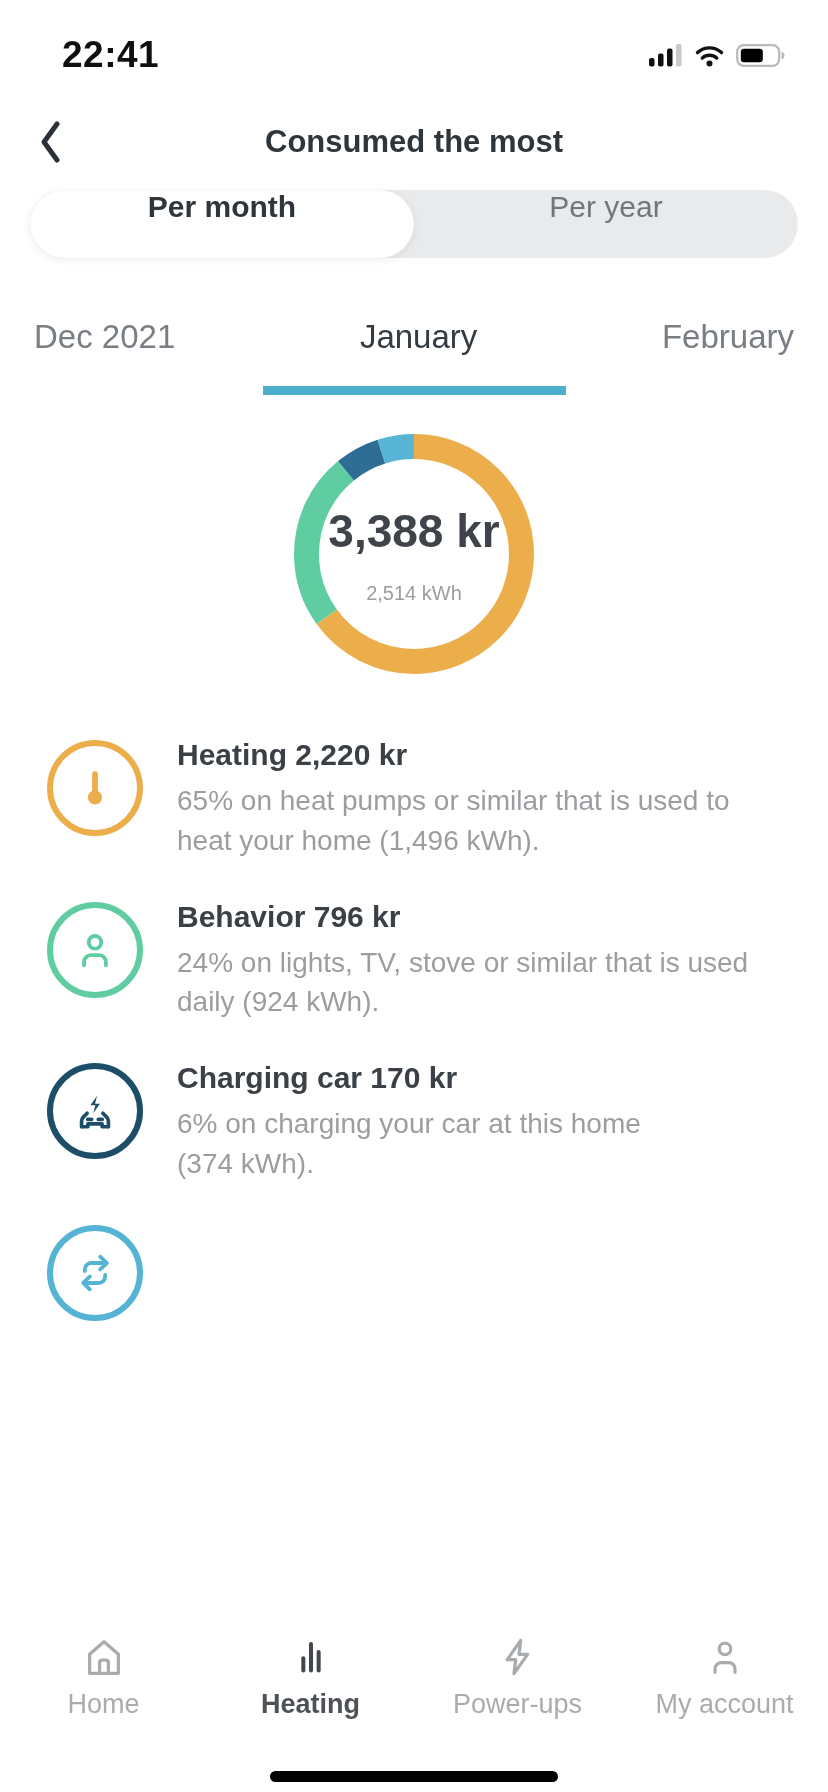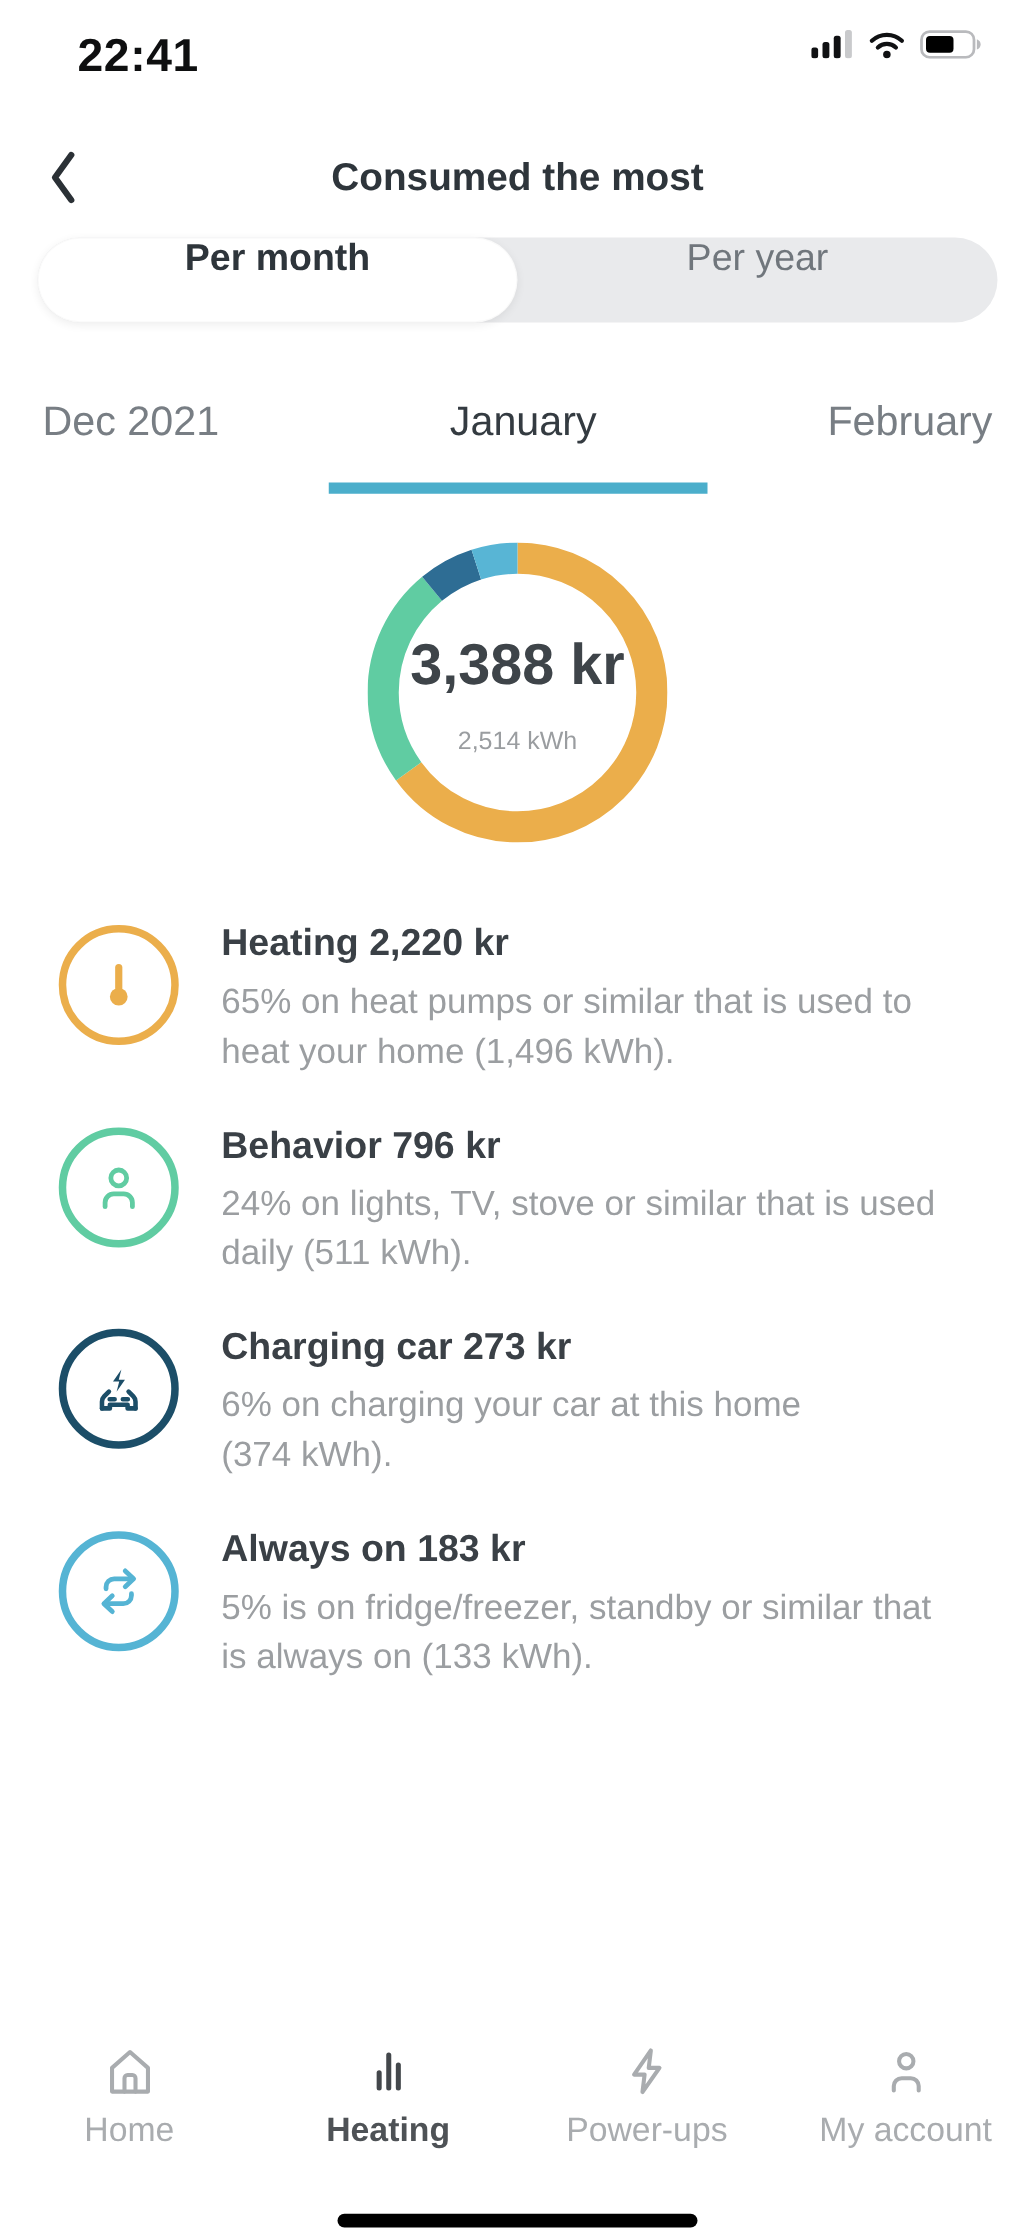--- a/index.html
+++ b/index.html
@@ -5,21 +5,21 @@
   * { margin:0; padding:0; box-sizing:border-box; }
   html,body { background:#fff; }
   body {
     width:828px; height:1792px; position:relative; overflow:hidden;
     font-family:"Liberation Sans", sans-serif; color:#363C42;
   }
   svg { display:block; }
 
   
   .status-bar { position:absolute; top:24px; left:0; right:0; height:62px;
-    display:flex; justify-content:space-between; align-items:flex-start; padding:0 43px 0 62px; }
+    display:flex; justify-content:space-between; align-items:center; padding:0 43px 0 62px; }
   .status-time { font-size:37px; font-weight:700; color:#0E0F10; letter-spacing:.5px; }
   .status-icons { display:flex; align-items:center; gap:11px; }
 
   
   .header { position:absolute; top:116px; left:0; right:0; height:52px; }
   .back-btn { position:absolute; left:24px; top:2px; width:52px; height:48px;
     display:flex; align-items:center; justify-content:center; background:none; border:none; cursor:pointer; }
   .page-title { text-align:center; line-height:52px; font-size:31px; font-weight:700; color:#2E353B; }
 
   
@@ -153,53 +153,49 @@
 
   <div class="item">
     <span class="icon-ring" style="color: rgb(96, 204, 162);">
       <svg width="46" height="46" viewBox="0 0 24 24" fill="none" stroke="currentColor" stroke-width="2" stroke-linecap="round">
         <circle cx="12" cy="8" r="3.3"></circle>
         <path d="M6.3 20v-1.7a3.6 3.6 0 0 1 3.6-3.6h4.2a3.6 3.6 0 0 1 3.6 3.6V20"></path>
       </svg>
     </span>
     <div class="item-text">
       <div class="item-title">Behavior 796 kr</div>
-      <div class="item-desc">24% on lights, TV, stove or similar that is used daily (511 kWh).</div>
+      <div class="item-desc">24% on lights, TV, stove or similar that is used daily (924 kWh).</div>
     </div>
   </div>
 
   <div class="item">
     <span class="icon-ring" style="color: rgb(28, 78, 104);">
       <svg width="46" height="46" viewBox="0 0 24 24" fill="none" stroke="currentColor" stroke-width="1.9" stroke-linecap="round" stroke-linejoin="round">
         <path d="M5 20.2v-2.8c0-.8.3-1.6.9-2.2l2-2"></path>
         <path d="M19 20.2v-2.8c0-.8-.3-1.6-.9-2.2l-2-2"></path>
         <path d="M5 20.2h3.3v-1.5h7.4v1.5H19"></path>
         <path d="M8.2 16.4h2.1M13.7 16.4h2.1"></path>
         <path d="M13.1 4l-3.5 5h2.6l-1.1 4.2 3.5-5h-2.6z" fill="currentColor" stroke="none"></path>
       </svg>
     </span>
     <div class="item-text">
-      <div class="item-title">Charging car 273 kr</div>
+      <div class="item-title">Charging car 170 kr</div>
       <div class="item-desc">6% on charging your car at this home (374 kWh).</div>
     </div>
   </div>
 
   <div class="item">
     <span class="icon-ring" style="color: rgb(85, 180, 212);">
       <svg width="46" height="46" viewBox="0 0 24 24" fill="none" stroke="currentColor" stroke-width="2" stroke-linecap="round" stroke-linejoin="round">
         <path d="M6.7 11v-.8a3.4 3.4 0 0 1 3.4-3.4h7.3"></path>
         <path d="M14.7 3.5l3.5 3.3-3.5 3.3"></path>
         <path d="M17.3 13v.8a3.4 3.4 0 0 1-3.4 3.4H6.6"></path>
         <path d="M9.3 20.5L5.8 17.2l3.5-3.3"></path>
       </svg>
     </span>
-    <div class="item-text">
-      <div class="item-title">Always on 183 kr</div>
-      <div class="item-desc">5% is on fridge/freezer, standby or similar that is always on (133 kWh).</div>
-    </div>
   </div>
 
 </div>
 
 <div class="bottom-nav">
 
   <button class="nav-item">
     <span>
       <svg width="46" height="46" viewBox="0 0 24 24" fill="none" stroke="currentColor" stroke-width="1.7" stroke-linecap="round" stroke-linejoin="round">
         <path d="M4.5 10.6L12 4l7.5 6.6v9.9h-15z"></path>

